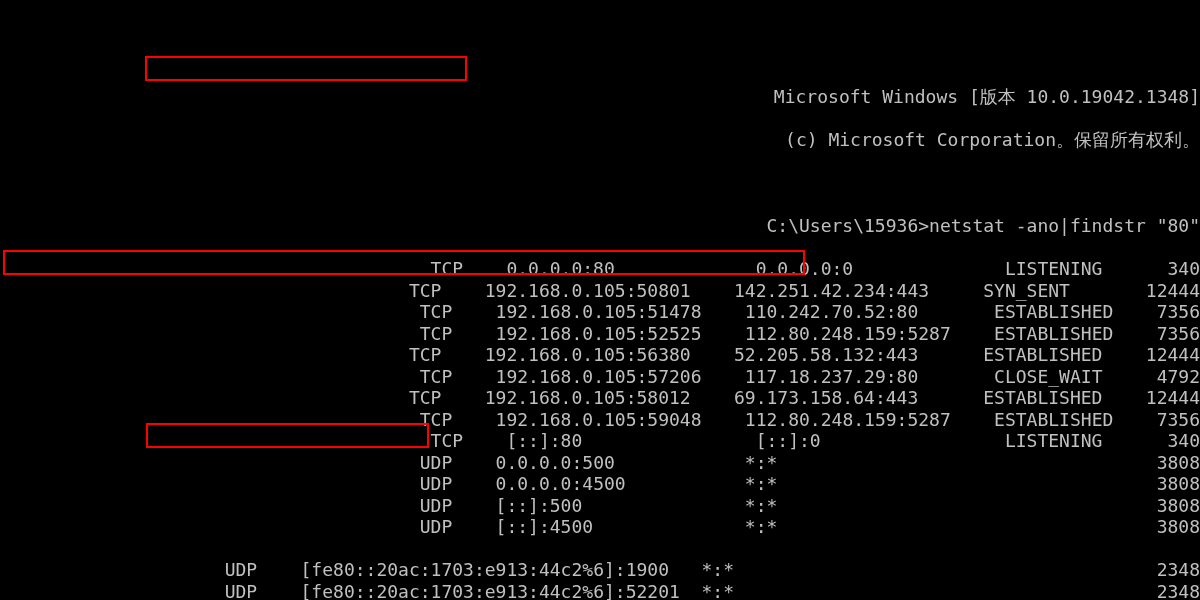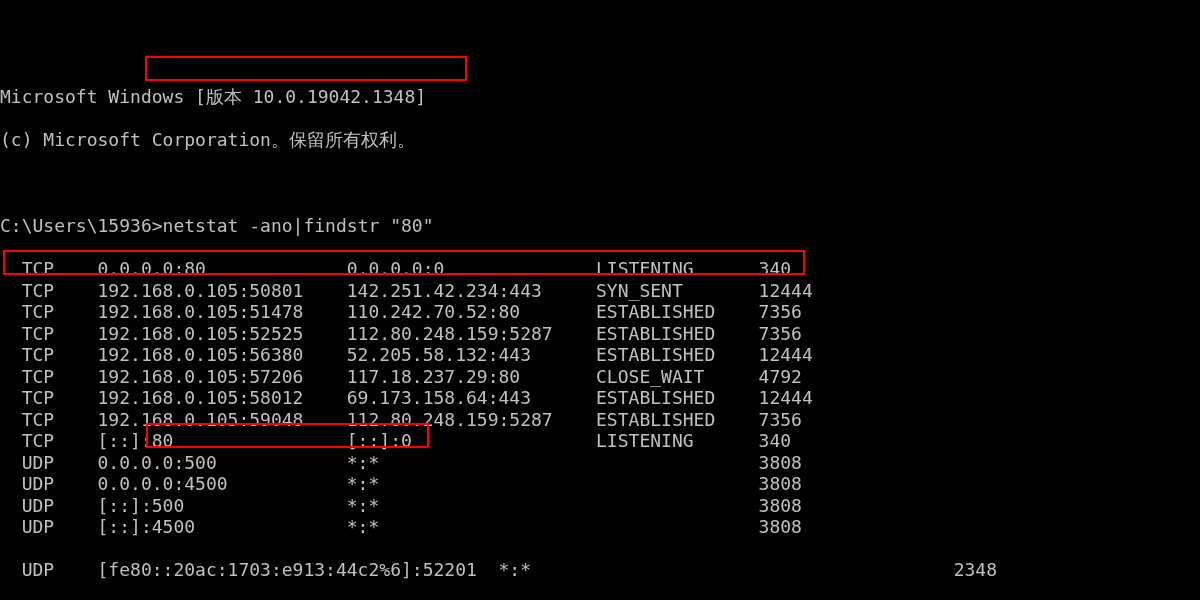--- a/index.html
+++ b/index.html
@@ -13,39 +13,40 @@
   body {
     font-family: "NSimSun", "SimSun", "Consolas", monospace;
     font-size: 18px;
     color: #c0c0c0;
     line-height: 21.5px;
     white-space: pre;
     position: relative;
   }
   .line {
     display: block;
+    text-align: right;
   }
   .highlight {
     position: absolute;
     border: 2px solid #ff0000;
     box-sizing: border-box;
     pointer-events: none;
   }
 </style>
 </head>
 <body>
 
 
 
 <span class="line">Microsoft Windows [版本 10.0.19042.1348]</span>
 <span class="line">(c) Microsoft Corporation。保留所有权利。</span>
 <span class="line"> </span>
 <span class="line"><span>C:\Users\15936&gt;</span><span>netstat -ano|findstr "80"</span></span>
 <div id="netstat-output"><span class="line">  TCP    0.0.0.0:80             0.0.0.0:0              LISTENING      340</span><span class="line">  TCP    192.168.0.105:50801    142.251.42.234:443     SYN_SENT       12444</span><span class="line">  TCP    192.168.0.105:51478    110.242.70.52:80       ESTABLISHED    7356</span><span class="line">  TCP    192.168.0.105:52525    112.80.248.159:5287    ESTABLISHED    7356</span><span class="line">  TCP    192.168.0.105:56380    52.205.58.132:443      ESTABLISHED    12444</span><span class="line">  TCP    192.168.0.105:57206    117.18.237.29:80       CLOSE_WAIT     4792</span><span class="line">  TCP    192.168.0.105:58012    69.173.158.64:443      ESTABLISHED    12444</span><span class="line">  TCP    192.168.0.105:59048    112.80.248.159:5287    ESTABLISHED    7356</span><span class="line">  TCP    [::]:80                [::]:0                 LISTENING      340</span><span class="line">  UDP    0.0.0.0:500            *:*                                   3808</span><span class="line">  UDP    0.0.0.0:4500           *:*                                   3808</span><span class="line">  UDP    [::]:500               *:*                                   3808</span><span class="line">  UDP    [::]:4500              *:*                                   3808</span></div>
-<div id="netstat-long-output"><span class="line">  UDP    [fe80::20ac:1703:e913:44c2%6]:52201  *:*                                       2348</span></div>
+<div id="netstat-long-output"><span class="line">  UDP    [fe80::20ac:1703:e913:44c2%6]:1900   *:*                                       2348</span><span class="line">  UDP    [fe80::20ac:1703:e913:44c2%6]:52201  *:*                                       2348</span></div>
 
 
 
 
 
 
 <div class="highlight" style="top: 56px; left: 145px; width: 322px; height: 25px;"></div><div class="highlight" style="top: 250px; left: 3px; width: 802px; height: 25px;"></div><div class="highlight" style="top: 423px; left: 146px; width: 283px; height: 25px;"></div>
 
 
 </body></html>

